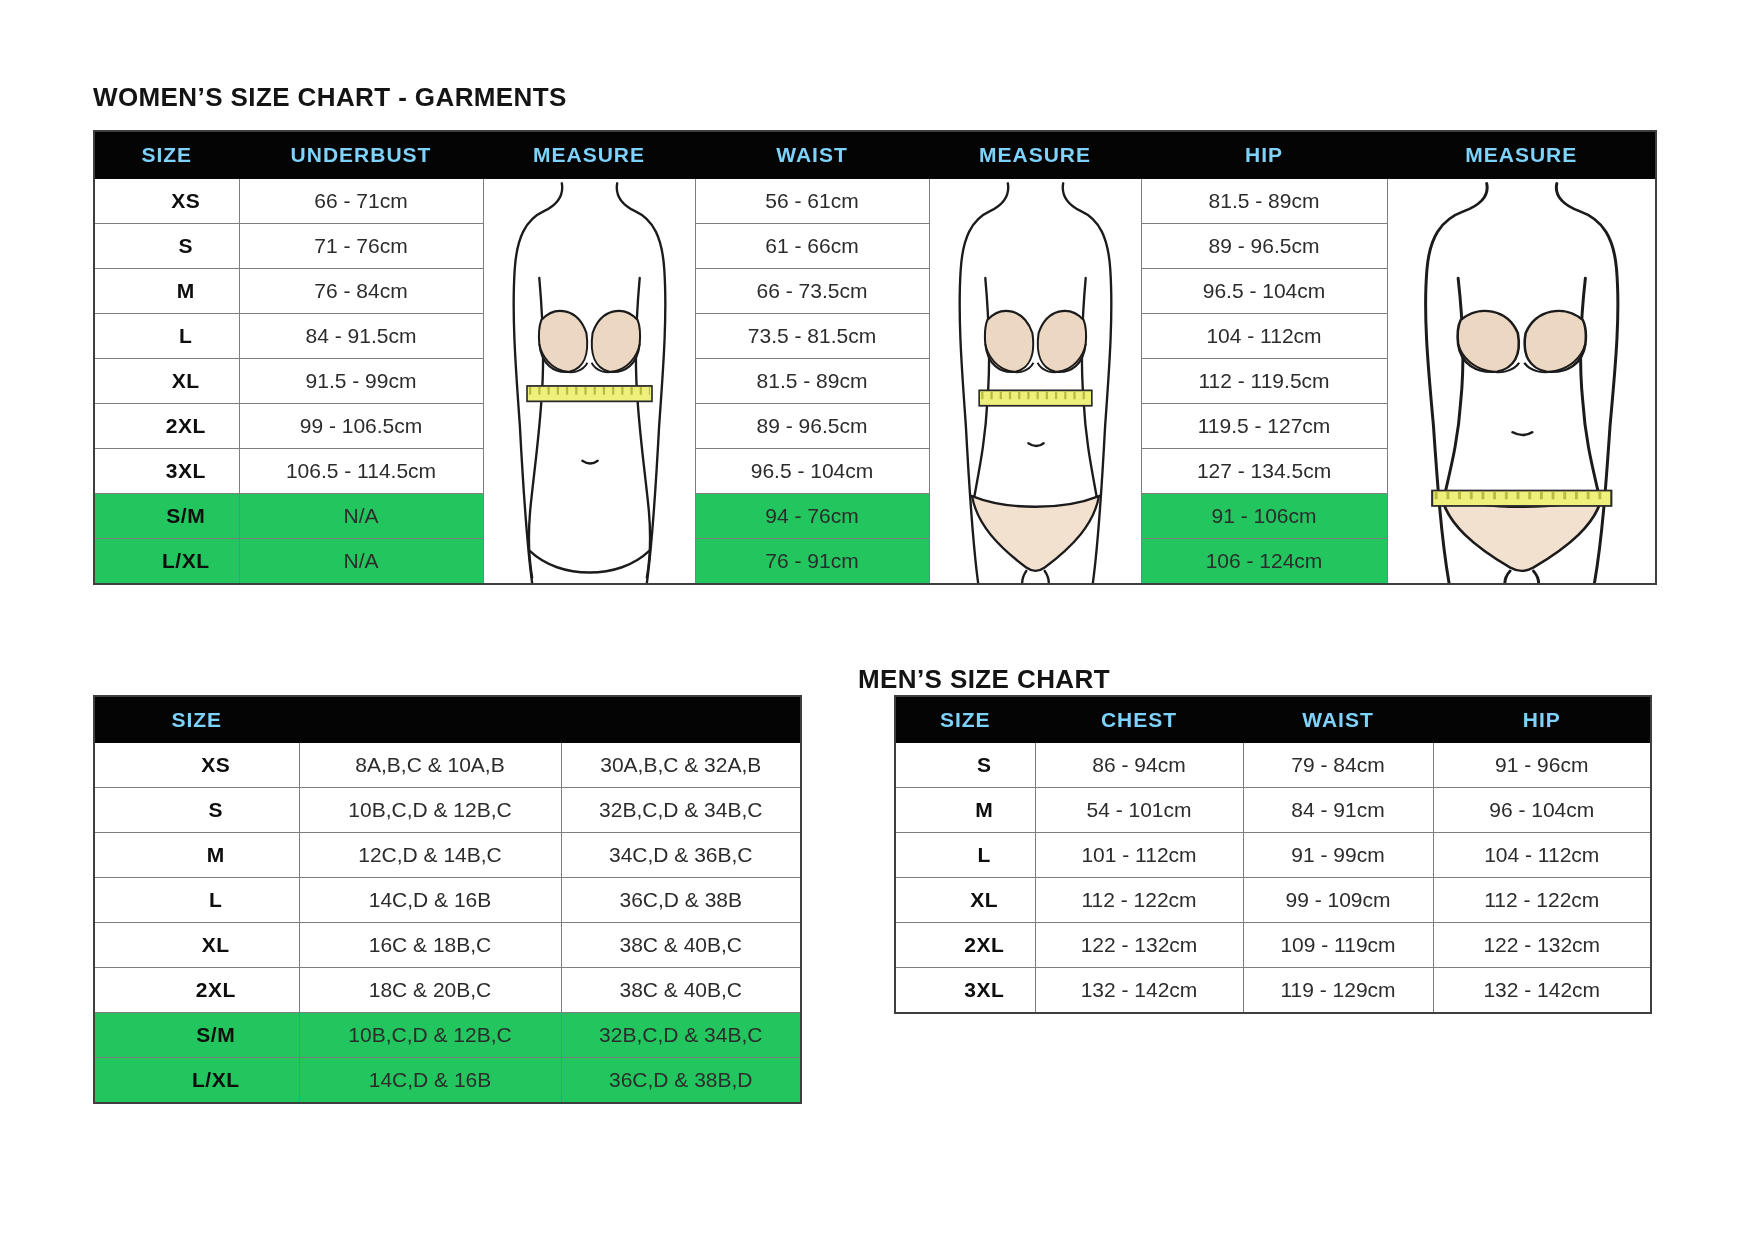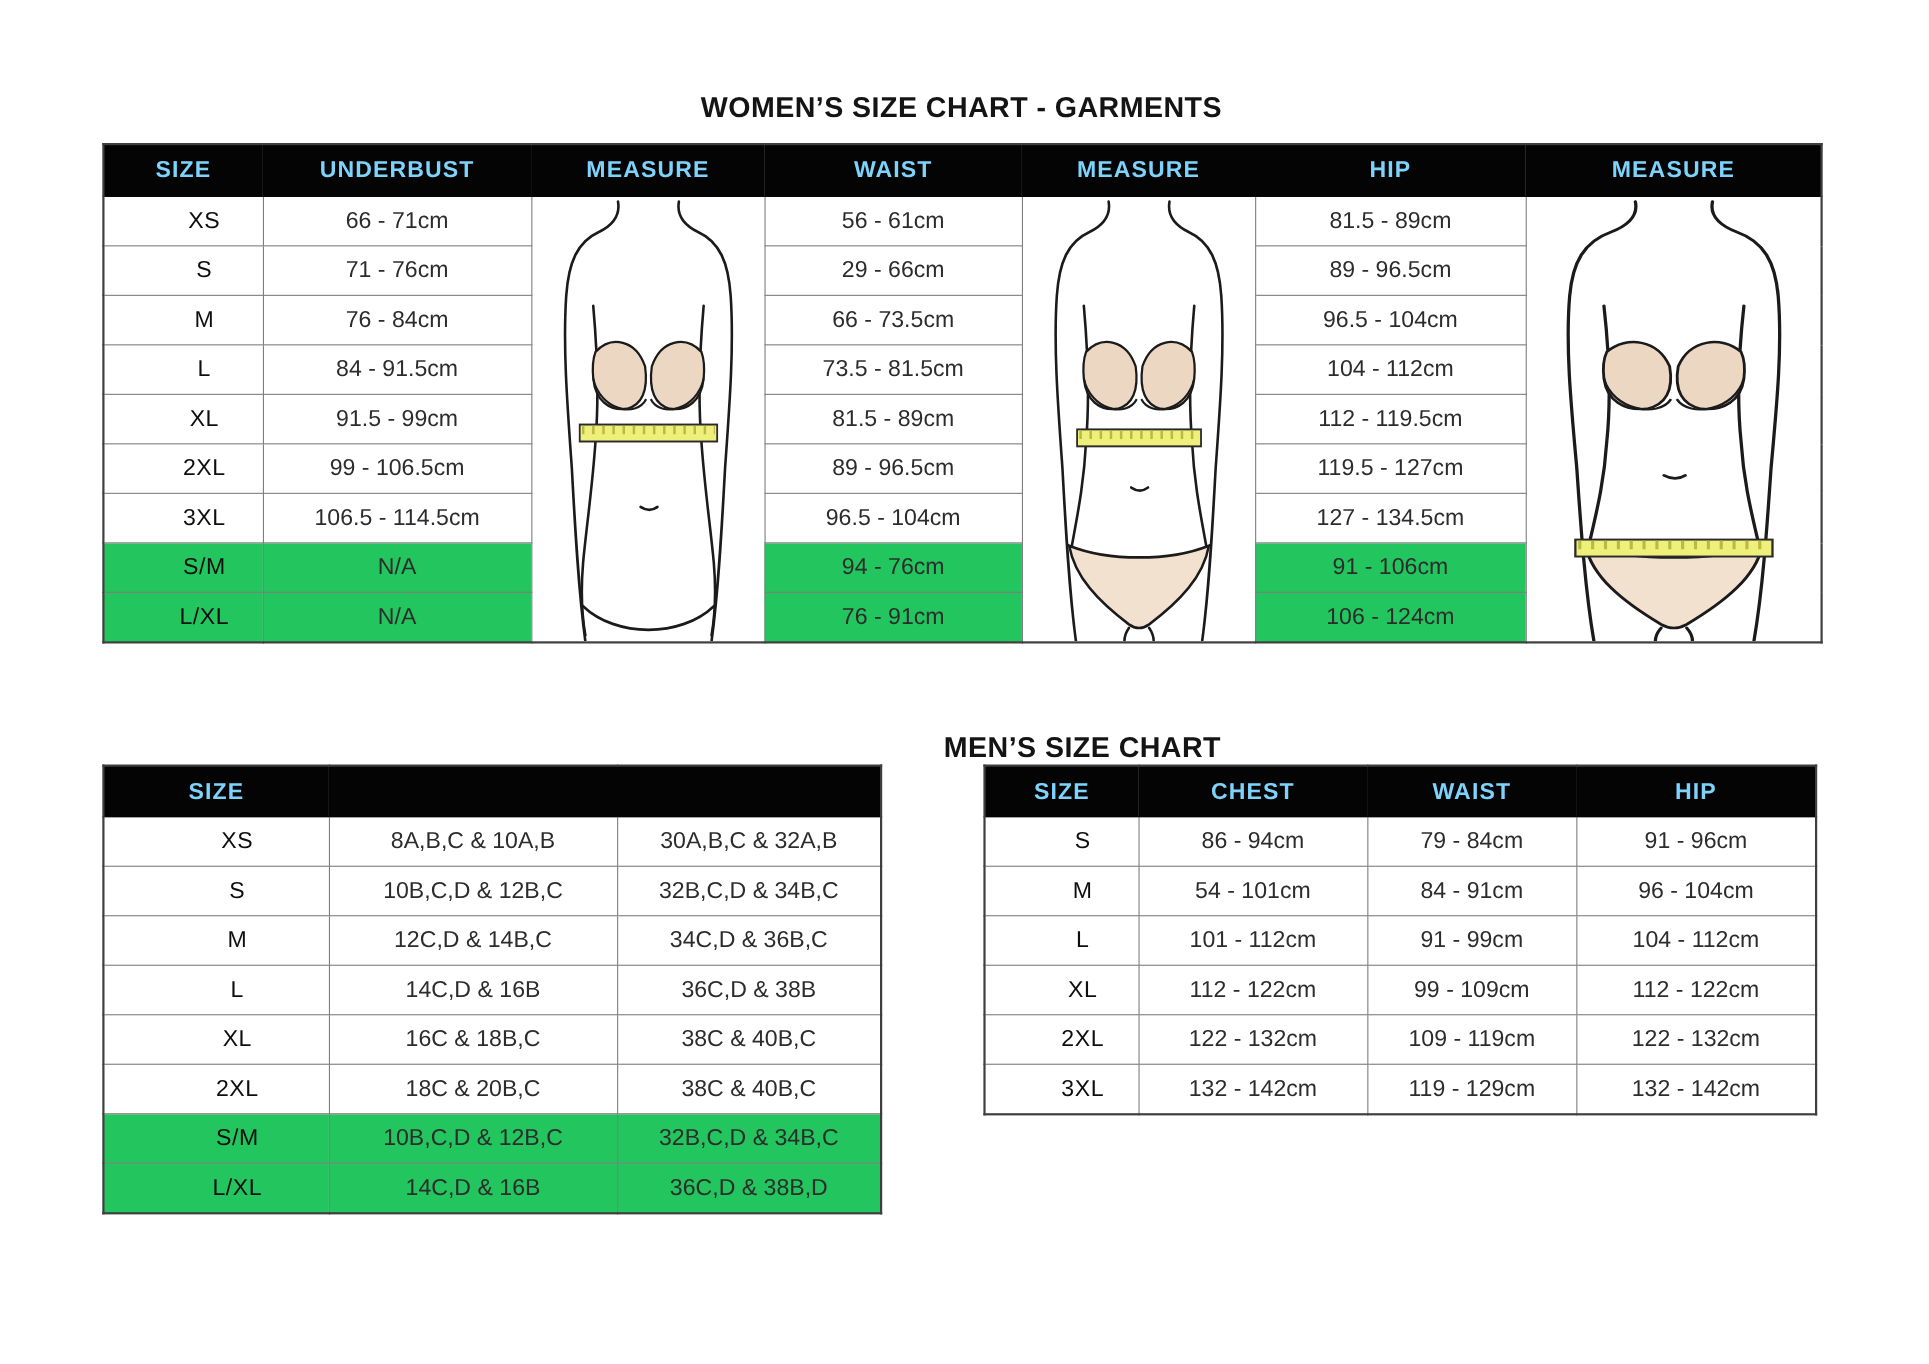--- a/index.html
+++ b/index.html
@@ -4,21 +4,21 @@
 <style>
   html,body{margin:0;padding:0;background:#ffffff;}
   .canvas{
     position:relative;width:1754px;height:1240px;background:#ffffff;
     font-family:"Liberation Sans",sans-serif;color:#1a1a1a;overflow:hidden;
   }
   .chart-title{
     position:absolute;font-weight:bold;font-size:26px;color:#141414;
     letter-spacing:.4px;white-space:nowrap;
   }
-  #title-garments{left:93px;top:82px;width:1562px;text-align:center;}
+  #title-garments{left:93px;top:82px;width:1562px;text-align:left;}
   #title-bras{left:94px;top:664px;}
   #title-mens{left:858px;top:664px;}
 
   table.tbl{
     position:absolute;border-collapse:collapse;table-layout:fixed;
     background:#fff;border:2px solid #3f3f3f;
   }
   #garments{left:93px;top:130px;width:1562px;}
   #bras{left:93px;top:695px;width:707px;}
   #mens{left:894px;top:695px;width:756px;}
@@ -27,21 +27,21 @@
     background:#040404;border:1px solid #040404;color:#7dd3fc;
     font-weight:bold;font-size:21px;letter-spacing:1px;padding:0;text-align:center;
   }
   #garments th{height:46px;}
   #bras th,#mens th{height:45px;}
 
   .tbl td{
     border:1px solid #7e7e7e;background:#ffffff;text-align:center;
     font-size:21px;color:#2c2c2c;padding:0;height:44px;white-space:nowrap;
   }
-  td.sizecol{font-weight:normal;color:#0e0e0e;letter-spacing:.5px;padding-left:38px;}
+  td.sizecol{font-weight:bold;color:#0e0e0e;letter-spacing:.5px;padding-left:38px;}
   tr.shaded td{background:#22c55e;}
 
   td.figcell{padding:0;overflow:hidden;vertical-align:top;background:#fff;}
   .figslot{width:100%;height:404px;}
   .figslot svg{display:block;width:100%;height:404px;}
 </style>
 </head>
 <body>
 
 <div class="canvas">
@@ -158,21 +158,21 @@
         <path d="M94 356 C91 360 90 363 90 367"></path>
         <path d="M112 356 C115 360 116 363 116 367"></path>
       </g>
     </svg>
             </div>
           </td>
         </tr>
         <tr>
           <td class="sizecol">S</td>
           <td>71 - 76cm</td>
-          <td>29 - 66cm</td>
+          <td>61 - 66cm</td>
           <td>89 - 96.5cm</td>
         </tr>
         <tr>
           <td class="sizecol">M</td>
           <td>76 - 84cm</td>
           <td>66 - 73.5cm</td>
           <td>96.5 - 104cm</td>
         </tr>
         <tr>
           <td class="sizecol">L</td>

